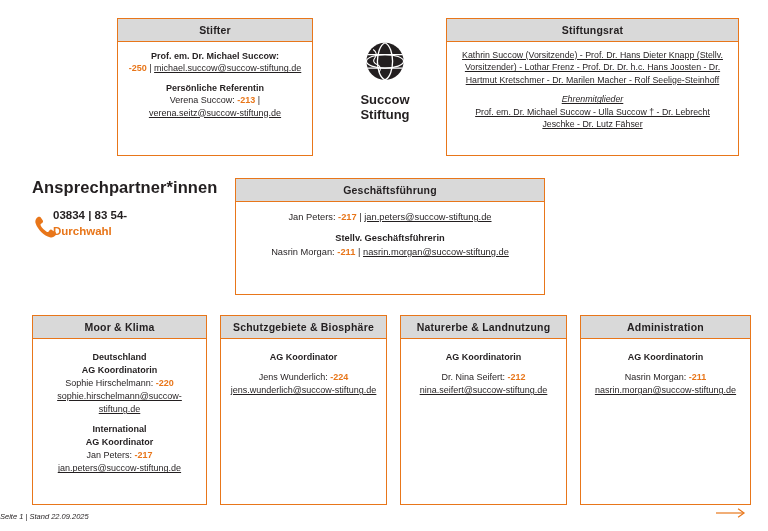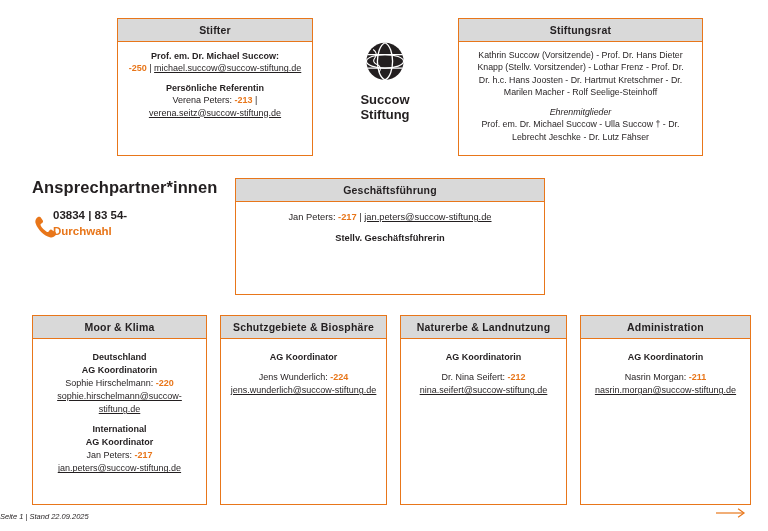--- a/index.html
+++ b/index.html
@@ -62,29 +62,30 @@
   }
   
   #stifter {
     left: 117px;
     top: 18px;
     width: 196px;
     height: 138px;
   }
   
   #stiftungsrat {
-    left: 458px;
+    left: 446px;
     top: 18px;
-    width: 245px;
+    width: 293px;
     height: 138px;
   }
   #stiftungsrat .box-body {
     font-size: 8.8px;
     line-height: 1.42;
     padding: 7px 12px;
+    text-decoration: underline;
   }
   
   #logo {
     position: absolute;
     left: 330px;
     top: 36px;
     width: 110px;
     text-align: center;
   }
   #logo .globe {
@@ -187,21 +188,21 @@
   <div class="box" id="stifter">
     <div class="box-header">Stifter</div>
     <div class="box-body">
       <div class="bold">Prof. em. Dr. Michael Succow:</div>
       <div>
         <span class="num">-250</span><span> | </span><span class="mail">michael.succow@succow-stiftung.de</span>
       </div>
       <div class="spacer"></div>
       <div class="bold">Persönliche Referentin</div>
       <div>
-        <span>Verena Peters: </span><span class="num">-213</span><span> | </span>
+        <span>Verena Succow: </span><span class="num">-213</span><span> | </span>
       </div>
       <div>
         <span class="mail">verena.seitz@succow-stiftung.de</span>
       </div>
     </div>
   </div>
 
   <div id="logo">
     <svg class="globe" viewBox="0 0 64 64">
       <circle cx="32" cy="30" r="22" fill="#231f20"></circle>
@@ -243,20 +244,23 @@
   </div>
 
   <div class="box" id="gf">
     <div class="box-header">Geschäftsführung</div>
     <div class="box-body">
       <div>
         <span>Jan Peters: </span><span class="num">-217</span><span> | </span><span class="mail">jan.peters@succow-stiftung.de</span>
       </div>
       <div class="spacer"></div>
       <div class="bold">Stellv. Geschäftsführerin</div>
+      <div>
+        <span>Nasrin Morgan: </span><span class="num">-211</span><span> | </span><span class="mail">nasrin.morgan@succow-stiftung.de</span>
+      </div>
     </div>
   </div>
 
   <div class="box col" id="col1">
     <div class="box-header">Moor &amp; Klima</div>
     <div class="box-body">
       <div class="bold">Deutschland</div>
       <div class="bold">AG Koordinatorin</div>
       <div>
         <span>Sophie Hirschelmann: </span><span class="num">-220</span>

